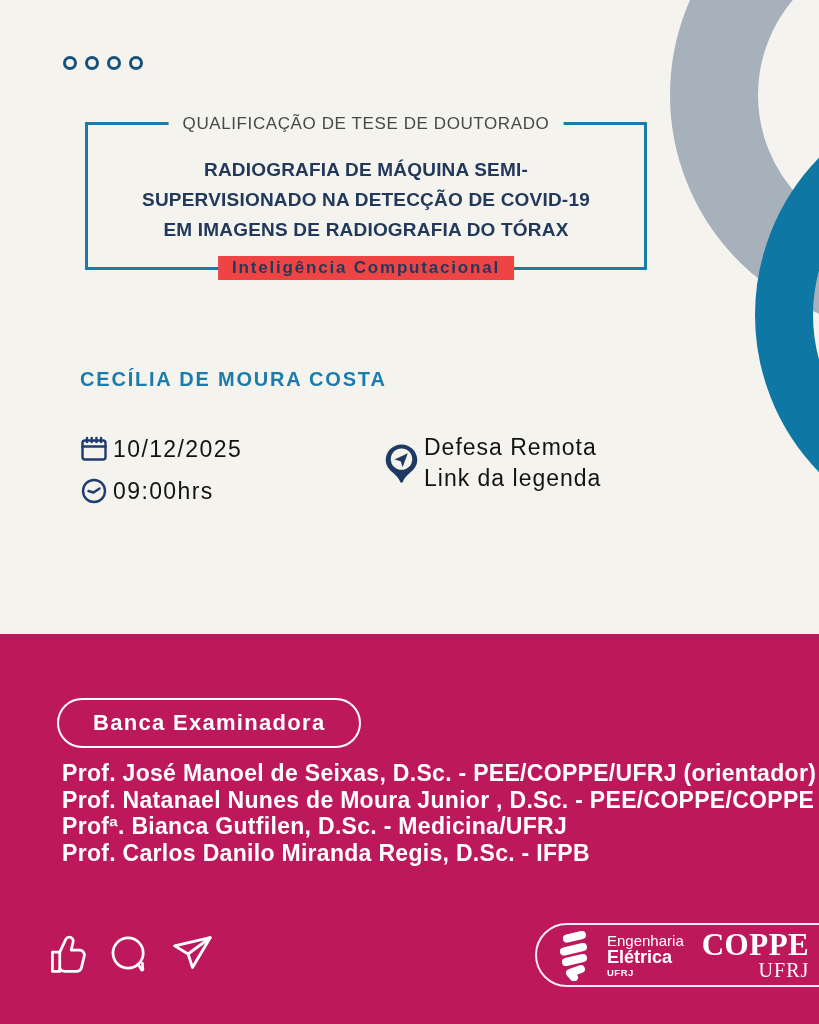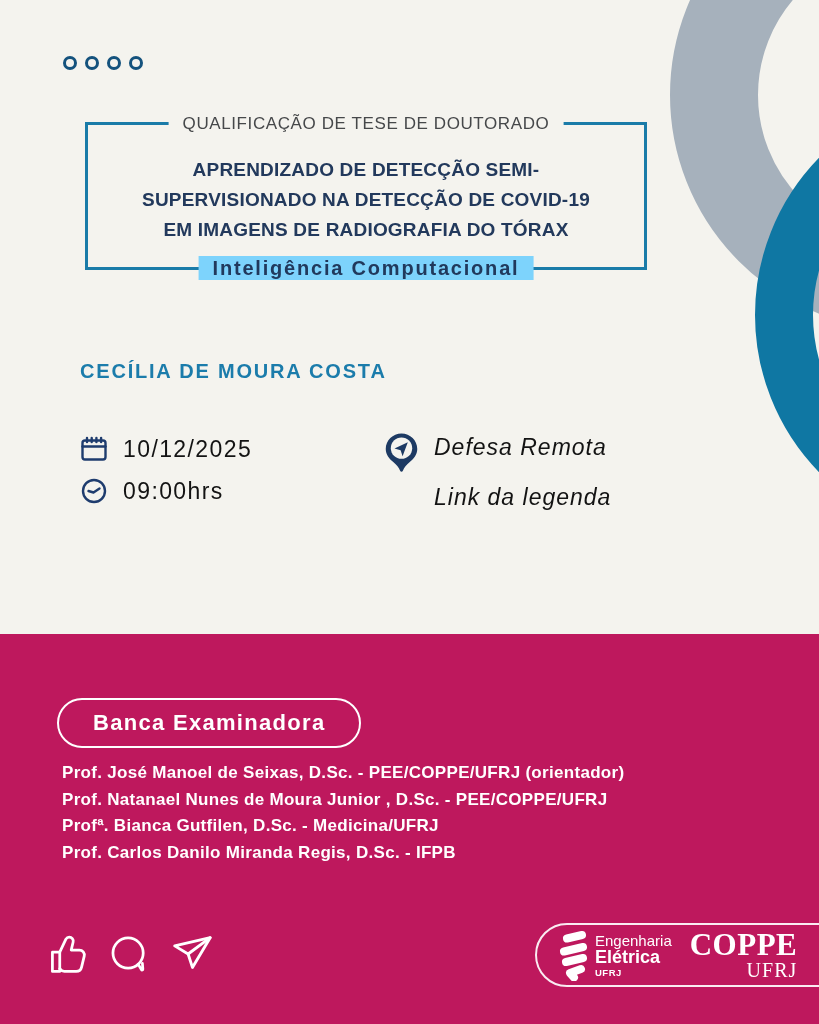--- a/index.html
+++ b/index.html
@@ -49,67 +49,67 @@
     color: #46484a; white-space: nowrap;
   }
   .thesis-title {
     position: absolute; top: 30px; left: 0; right: 0;
     text-align: center;
     font-weight: bold; font-size: 19px; line-height: 30px;
     letter-spacing: 0.2px; color: #22395c; white-space: nowrap;
   }
   .subtitle {
     position: absolute; bottom: -13px; left: 50%; transform: translateX(-50%);
-    background: #7dd3fc; padding: 0 14px;
-    font-weight: bold; font-size: 20px; line-height: 24px;
+    background: #ef4444; padding: 0 14px;
+    font-weight: bold; font-size: 17px; line-height: 24px;
     letter-spacing: 1.8px; color: #21395c; white-space: nowrap;
   }
 
   
   .candidate {
-    position: absolute; left: 80px; top: 360px;
+    position: absolute; left: 80px; top: 368px;
     font-weight: bold; font-size: 20px; letter-spacing: 1.8px;
     color: #1b7cab; z-index: 3;
   }
-  .info-row { position: absolute; display: flex; align-items: center; gap: 15px; z-index: 3; color: #131313; }
+  .info-row { position: absolute; display: flex; align-items: center; gap: 5px; z-index: 3; color: #131313; }
   .info-row .txt { font-size: 23px; letter-spacing: 1.4px; }
   .row-date { left: 80px; top: 435px; }
   .row-time { left: 80px; top: 477px; }
-  .row-loc  { left: 384px; top: 432px; align-items: flex-start; font-style: italic; }
+  .row-loc  { left: 384px; top: 432px; align-items: center; }
   .loc-lines { font-size: 23px; line-height: 31px; letter-spacing: 1px; }
-  .loc-link { cursor: pointer; margin-top: 19px; }
+  .loc-link { cursor: pointer; }
 
   
   .teal-section {
     position: absolute; left: 0; top: 634px; width: 819px; height: 390px;
     background: #be185d; z-index: 4;
   }
   .banca-pill {
     position: absolute; left: 57px; top: 64px;
     border: 2.5px solid #ffffff; border-radius: 26px;
     padding: 10px 34px;
     color: #ffffff; font-weight: bold; font-size: 22px; letter-spacing: 1.3px;
     white-space: nowrap;
   }
   .members { position: absolute; left: 62px; top: 126px; }
   .member {
-    color: #ffffff; font-weight: bold; font-size: 17px;
+    color: #ffffff; font-weight: bold; font-size: 23px;
     line-height: 26.5px; letter-spacing: 0.3px; white-space: nowrap;
   }
 
   .social { position: absolute; left: 46px; top: 295px; display: flex; gap: 17px; }
   .social svg { cursor: pointer; }
 
   .logo-pill {
     position: absolute; left: 535px; top: 289px;
     width: 430px; height: 64px;
     border: 2px solid rgba(255,255,255,0.92); border-radius: 32px;
     display: flex; align-items: center; padding-left: 18px;
   }
-  .eng-text { color: #ffffff; margin-left: 6px; }
+  .eng-text { color: #ffffff; margin-left: 18px; }
   .eng-l1 { font-size: 15px; line-height: 17px; }
   .eng-l2 { font-size: 18px; line-height: 17px; font-weight: bold; }
   .eng-l3 { font-size: 9.5px; line-height: 13px; font-weight: bold; letter-spacing: 0.5px; }
   .coppe-block { color: #ffffff; margin-left: 18px; text-align: right; font-family: Liberation Serif, serif; }
   .coppe-main { font-weight: bold; font-size: 31px; line-height: 30px; letter-spacing: 0.5px; }
   .coppe-sub { font-size: 20px; line-height: 20px; letter-spacing: 1px; }
 </style>
 </head>
 <body>
 
@@ -121,21 +121,21 @@
   <div class="dots">
     <span class="dot"></span>
     <span class="dot"></span>
     <span class="dot"></span>
     <span class="dot"></span>
   </div>
 
   <div class="title-box">
     <div class="eyebrow">QUALIFICAÇÃO DE TESE DE DOUTORADO</div>
     <div class="thesis-title">
-      <div>APRENDIZADO DE DETECÇÃO SEMI-</div>
+      <div>RADIOGRAFIA DE MÁQUINA SEMI-</div>
       <div>SUPERVISIONADO NA DETECÇÃO DE COVID-19</div>
       <div>EM IMAGENS DE RADIOGRAFIA DO TÓRAX</div>
     </div>
     <div class="subtitle">Inteligência Computacional</div>
   </div>
 
   <div class="candidate">CECÍLIA DE MOURA COSTA</div>
 
   <div class="info-row row-date">
     <svg width="28" height="28" viewBox="0 0 28 28" fill="none" stroke="#1e3c6e" stroke-width="2.4" stroke-linecap="round">
@@ -170,21 +170,21 @@
   </div>
 
   <div class="teal-section">
 
     <div class="banca-pill">
       <span>Banca Examinadora</span>
     </div>
 
     <div class="members">
       <div class="member">Prof. José Manoel de Seixas, D.Sc. - PEE/COPPE/UFRJ (orientador)</div>
-      <div class="member">Prof. Natanael Nunes de Moura Junior , D.Sc. - PEE/COPPE/UFRJ</div>
+      <div class="member">Prof. Natanael Nunes de Moura Junior , D.Sc. - PEE/COPPE/COPPE</div>
       <div class="member">Profª. Bianca Gutfilen, D.Sc. - Medicina/UFRJ</div>
       <div class="member">Prof. Carlos Danilo Miranda Regis, D.Sc. - IFPB</div>
     </div>
 
     <div class="social">
       <svg width="44" height="50" viewBox="0 0 48 50" fill="none" stroke="#ffffff" stroke-width="3" stroke-linecap="round" stroke-linejoin="round">
         <path d="M7 23 h8 v21 h-8 z"></path>
         <path d="M15 41 c1.5 2 3 3 5 3 h13 c2.8 0 5.2 -2 5.8 -4.7 l2.9 -12 c.8 -3.4 -1.8 -6.6 -5.3 -6.6 h-8.9 l2.1 -8.8 c.6 -2.7 -1.4 -5.2 -4.2 -5.2 c-1.5 0 -2.9 .8 -3.7 2.1 L15 23"></path>
       </svg>
       <svg width="44" height="50" viewBox="0 0 48 50" fill="none" stroke="#ffffff" stroke-width="3" stroke-linecap="round" stroke-linejoin="round">

